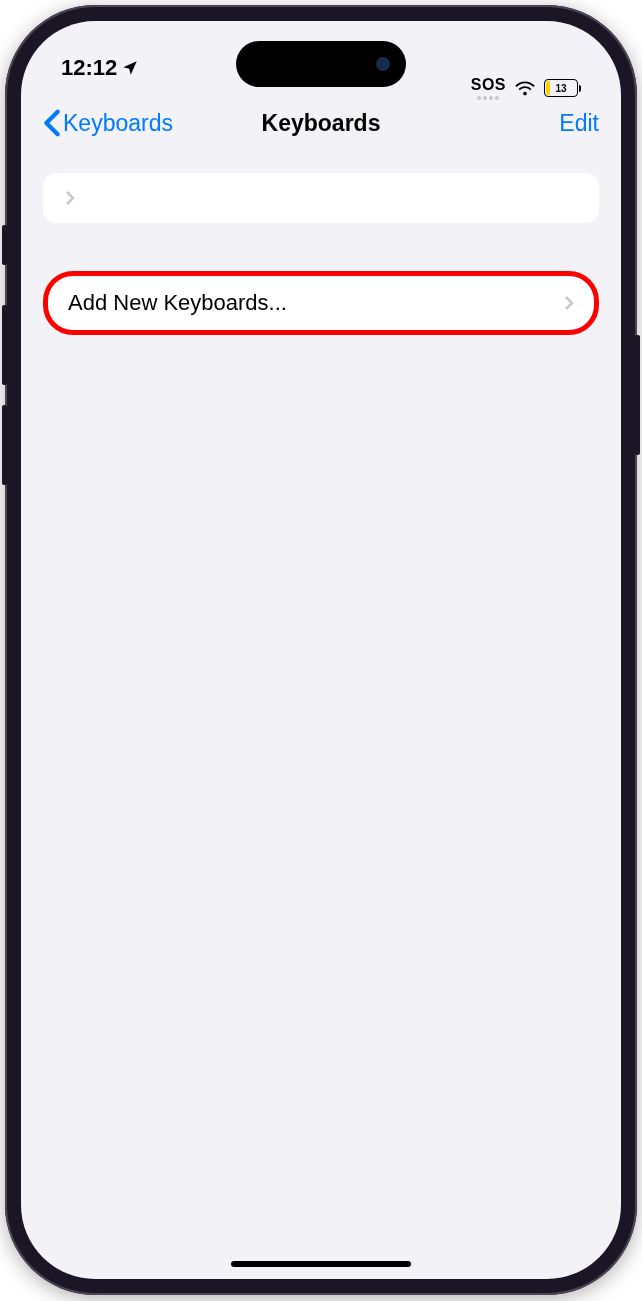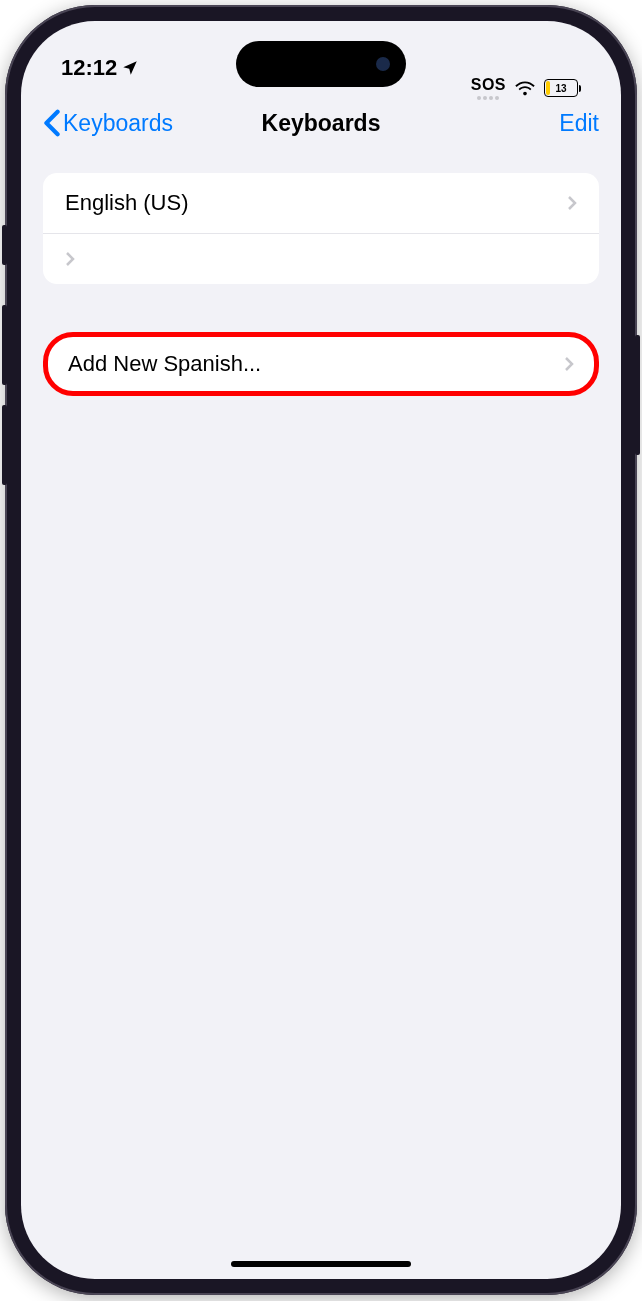--- a/index.html
+++ b/index.html
@@ -239,39 +239,33 @@
         </svg>
         <span>Keyboards</span>
       </div>
       <div class="nav-title">Keyboards</div>
       <div class="edit-button">Edit</div>
     </div>
 
     <div class="content">
       <div class="list-group">
         <div class="list-item">
-          <span>English (US)</span>
           <svg class="chevron-right" viewBox="0 0 10 16">
               <polyline points="2,2 8,8 2,14"></polyline>
             </svg>
         </div>
+      </div>
+
+      <div class="group-spacer"></div>
+
+      <div class="list-group highlighted">
         <div class="list-item">
+          <span>Add New Keyboards...</span>
           <svg class="chevron-right" viewBox="0 0 10 16">
               <polyline points="2,2 8,8 2,14"></polyline>
             </svg>
         </div>
       </div>
-
-      <div class="group-spacer"></div>
-
-      <div class="list-group highlighted">
-        <div class="list-item">
-          <span>Add New Spanish...</span>
-          <svg class="chevron-right" viewBox="0 0 10 16">
-              <polyline points="2,2 8,8 2,14"></polyline>
-            </svg>
-        </div>
-      </div>
     </div>
 
     <div class="home-indicator"></div>
   </div>
 </div>
 
 </body></html>

